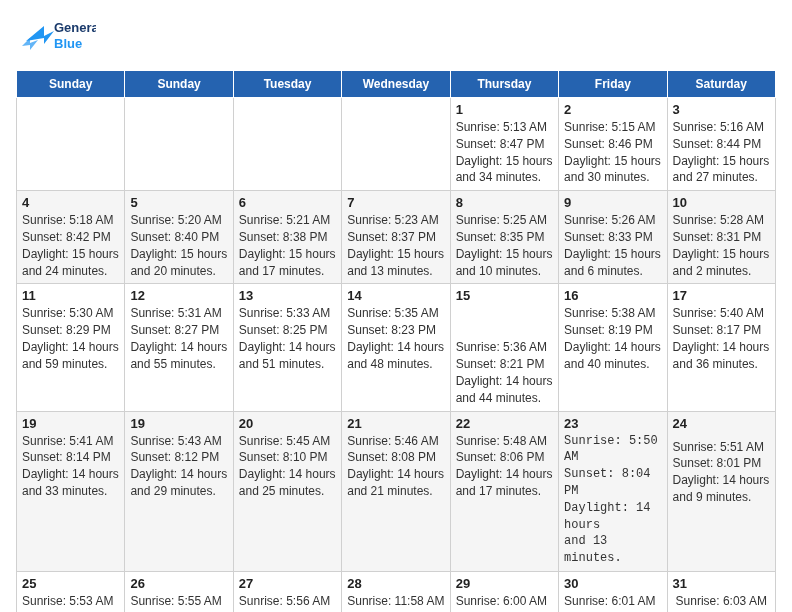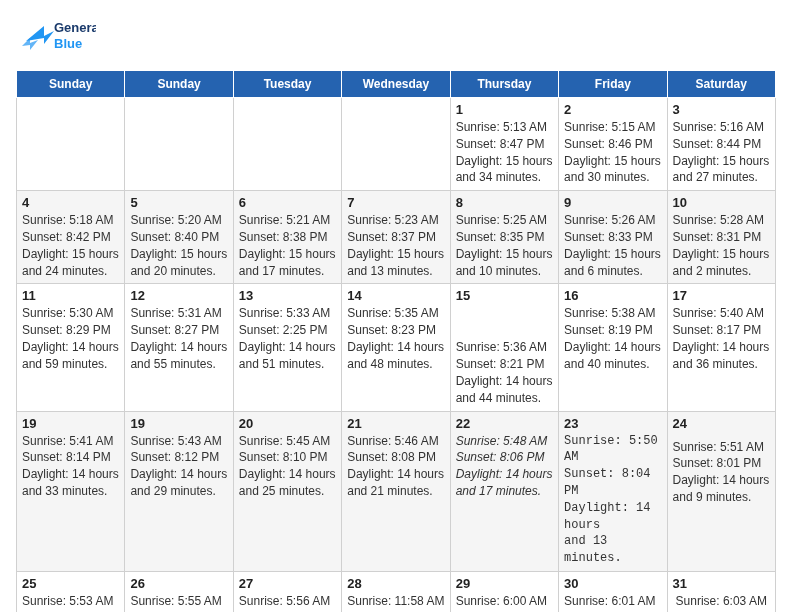--- a/index.html
+++ b/index.html
@@ -194,21 +194,21 @@
         <td>
           <span class="day-number">12</span>
           <div class="day-info" style="white-space: pre-line;">Sunrise: 5:31 AM
 Sunset: 8:27 PM
 Daylight: 14 hours
 and 55 minutes.</div>
         </td>
         <td>
           <span class="day-number">13</span>
           <div class="day-info" style="white-space: pre-line;">Sunrise: 5:33 AM
-Sunset: 2:25 PM
+Sunset: 8:25 PM
 Daylight: 14 hours
 and 51 minutes.</div>
         </td>
         <td>
           <span class="day-number">14</span>
           <div class="day-info" style="white-space: pre-line;">Sunrise: 5:35 AM
 Sunset: 8:23 PM
 Daylight: 14 hours
 and 48 minutes.</div>
         </td>
@@ -258,21 +258,21 @@
         </td>
         <td>
           <span class="day-number">21</span>
           <div class="day-info" style="white-space: pre-line;">Sunrise: 5:46 AM
 Sunset: 8:08 PM
 Daylight: 14 hours
 and 21 minutes.</div>
         </td>
         <td>
           <span class="day-number">22</span>
-          <div class="day-info" style="white-space: pre-line; font-style: italic;">Sunrise: 5:48 AM
+          <div class="day-info" style="white-space: pre-line;">Sunrise: 5:48 AM
 Sunset: 8:06 PM
 Daylight: 14 hours
 and 17 minutes.</div>
         </td>
         <td>
           <span class="day-number">23</span>
           <div class="day-info" style="white-space: pre-line; font-family: Liberation Mono, monospace;">Sunrise: 5:50 AM
 Sunset: 8:04 PM
 Daylight: 14 hours
 and 13 minutes.</div>

